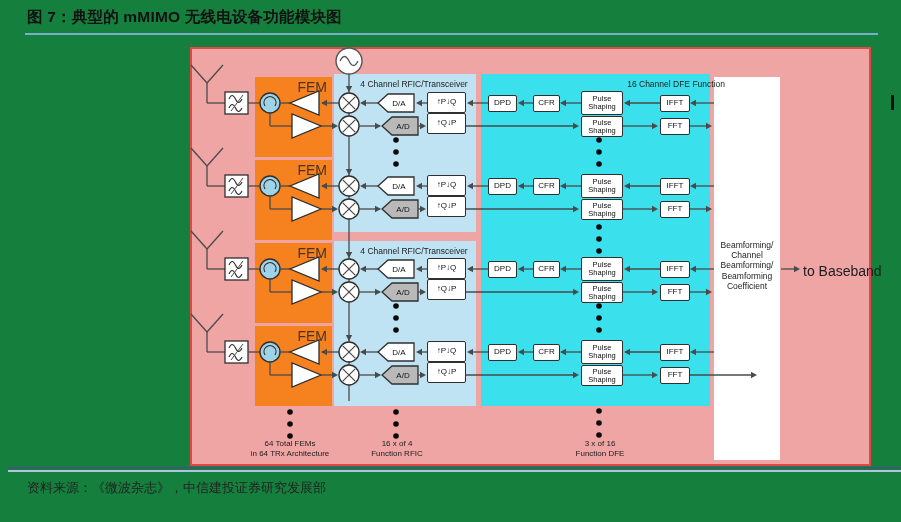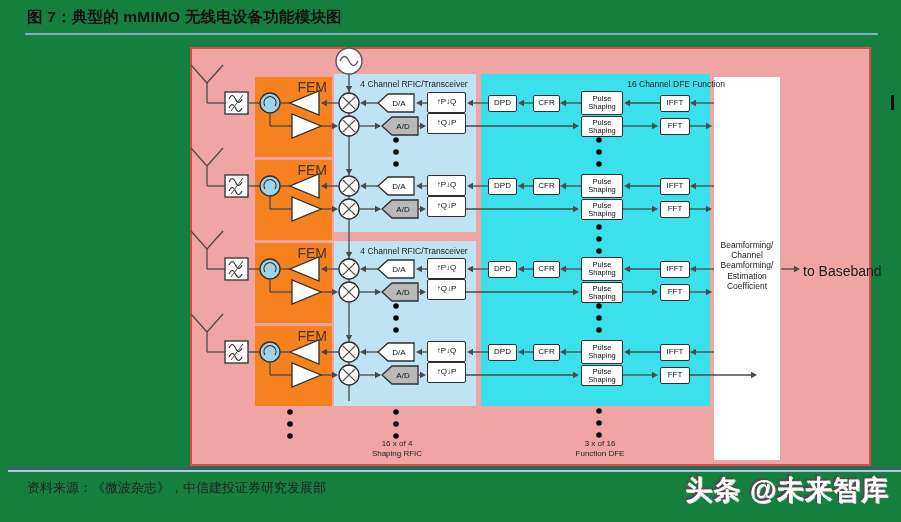--- a/index.html
+++ b/index.html
@@ -44,28 +44,32 @@
 
   <div class="ptitle" style="left:352px;top:79px;width:124px;">4 Channel RFIC/Transceiver</div>
   <div class="ptitle" style="left:352px;top:246px;width:124px;">4 Channel RFIC/Transceiver</div>
   <div class="ptitle" style="left:575px;top:79px;width:150px;font-weight:bold;font-weight:normal;text-align:right;">16 Channel DFE Function</div>
 
   <div class="abs" id="beamforming-block"></div>
   <div class="abs" id="beamforming-text">
     <span>Beamforming/</span>
     <span>Channel</span>
     <span>Beamforming/</span>
-    <span>Estimation</span>
+    <span>Beamforming</span>
     <span>Coefficient</span>
   </div>
   <div class="abs" id="to-baseband">to Baseband</div>
 
+  <div class="footnote" style="left:230px;top:439px;width:120px;">
+    <span>64 Total FEMs</span>
+    <span>in 64 TRx Architecture</span>
+  </div>
   <div class="footnote" style="left:347px;top:439px;width:100px;">
     <span>16 x of 4</span>
-    <span>Shaping RFIC</span>
+    <span>Function RFIC</span>
   </div>
   <div class="footnote" style="left:550px;top:439px;width:100px;">
     <span>3 x of 16</span>
     <span>Function DFE</span>
   </div>
 
   <svg id="svg-layer" width="901" height="522" viewBox="0 0 901 522">
       <circle cx="349" cy="61" r="13" fill="#fff" stroke="#555" stroke-width="1.4"></circle>
       <path d="M 340 61 q 4.5 -9 9 0 q 4.5 9 9 0" fill="none" stroke="#555" stroke-width="1.3"></path>
       <line x1="349" y1="74" x2="349" y2="401" stroke="#4a4a4a" stroke-width="1.3"></line>
@@ -370,16 +374,15 @@
       <div style="position: absolute; left: 581px; top: 340px; width: 42px; height: 24px; z-index: 3; background: rgb(255, 255, 255); border: 1.2px solid rgb(47, 47, 47); border-radius: 2px; box-sizing: border-box; display: flex; align-items: center; justify-content: center; text-align: center; font-size: 7.5px; line-height: 1.05; white-space: pre-line; color: rgb(17, 17, 17);">Pulse
 Shaping</div>
       <div style="position: absolute; left: 581px; top: 365px; width: 42px; height: 21px; z-index: 3; background: rgb(255, 255, 255); border: 1.2px solid rgb(47, 47, 47); border-radius: 2px; box-sizing: border-box; display: flex; align-items: center; justify-content: center; text-align: center; font-size: 7.5px; line-height: 1.05; white-space: pre-line; color: rgb(17, 17, 17);">Pulse
 Shaping</div>
       <div style="position: absolute; left: 660px; top: 343.5px; width: 30px; height: 17px; z-index: 3; background: rgb(255, 255, 255); border: 1.2px solid rgb(47, 47, 47); border-radius: 2px; box-sizing: border-box; display: flex; align-items: center; justify-content: center; text-align: center; font-size: 8px; line-height: 1.05; white-space: pre-line; color: rgb(17, 17, 17);">IFFT</div>
       <div style="position: absolute; left: 660px; top: 366.5px; width: 30px; height: 17px; z-index: 3; background: rgb(255, 255, 255); border: 1.2px solid rgb(47, 47, 47); border-radius: 2px; box-sizing: border-box; display: flex; align-items: center; justify-content: center; text-align: center; font-size: 8px; line-height: 1.05; white-space: pre-line; color: rgb(17, 17, 17);">FFT</div>
     </div>
 
   <div class="abs" id="cursor-mark"></div>
   <div class="abs" id="source-note">资料来源：《微波杂志》，中信建投证券研究发展部</div>
-  <div class="abs" id="watermark">头条 @未来智库</div>
   <div class="abs" id="bottom-rule-dark"></div>
   <div class="abs" id="bottom-rule-light"></div>
 </div>
 
 </body></html>

